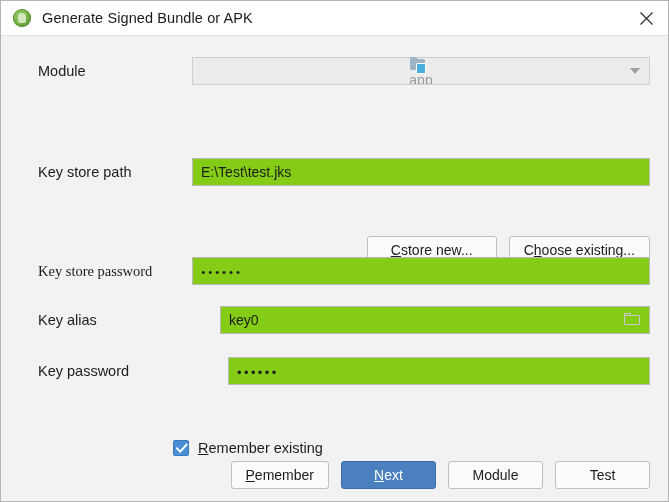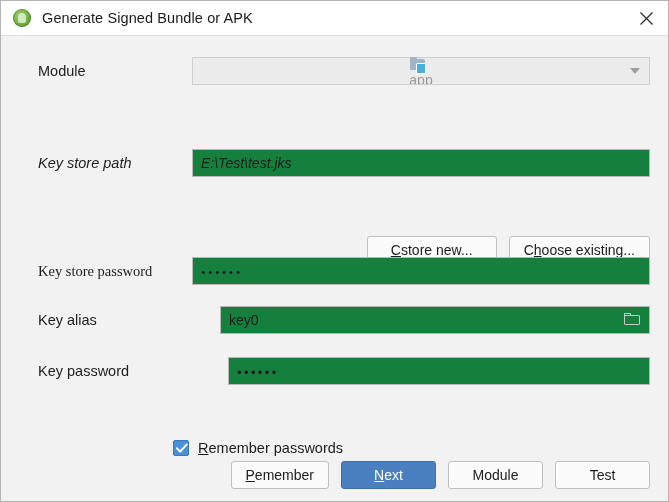--- a/index.html
+++ b/index.html
@@ -90,21 +90,21 @@
     width: 154px;
     flex: 0 0 154px;
     font-size: 14.5px;
     color: #1d1d1d;
     white-space: nowrap;
   }
   .field {
     flex: 1 1 auto;
     height: 28px;
     box-sizing: border-box;
-    background: #15803d;
+    background: #84cc16;
     border: 1px solid #b8b8b8;
     display: flex;
     align-items: center;
     padding: 0 8px;
     font-size: 14px;
     color: #1c1c1c;
     position: relative;
   }
   .field.disabled {
     background: #ececec;
@@ -266,21 +266,21 @@
       <div class="field disabled">
         <span class="module-icon">
           <span class="fold"></span>
             <span class="chip"></span>
         </span>
         <span class="val">app</span>
         <span class="caret"></span>
       </div>
     </div>
 
-    <div class="row" style="top:113px;font-style:italic;">
+    <div class="row" style="top:122px;">
       <div class="lbl">Key store path</div>
       <div class="field">
         <span class="val">E:\Test\test.jks</span>
       </div>
     </div>
 
     <div id="mid-buttons">
       <div class="btn">
           <span></span>
           <span class="mn">C</span>
@@ -317,21 +317,21 @@
         <span class="val dots">••••••</span>
       </div>
     </div>
 
     <div id="remember-row">
       <span class="cbox">
         <svg width="12" height="11" viewBox="0 0 12 11">
           <path d="M1 5.4 L4.2 8.6 L10.6 1.6" stroke="#ffffff" stroke-width="2" fill="none" stroke-linecap="square"></path>
         </svg>
       </span>
-      <span id="remember-label"><span class="mn">R</span><span>emember passwords</span></span>
+      <span id="remember-label"><span class="mn">R</span><span>emember existing</span></span>
     </div>
 
     <div id="footer">
       <div class="btn">
           <span></span>
           <span class="mn">P</span>
           <span>emember</span>
         </div>
       <div class="btn primary">
           <span></span>

